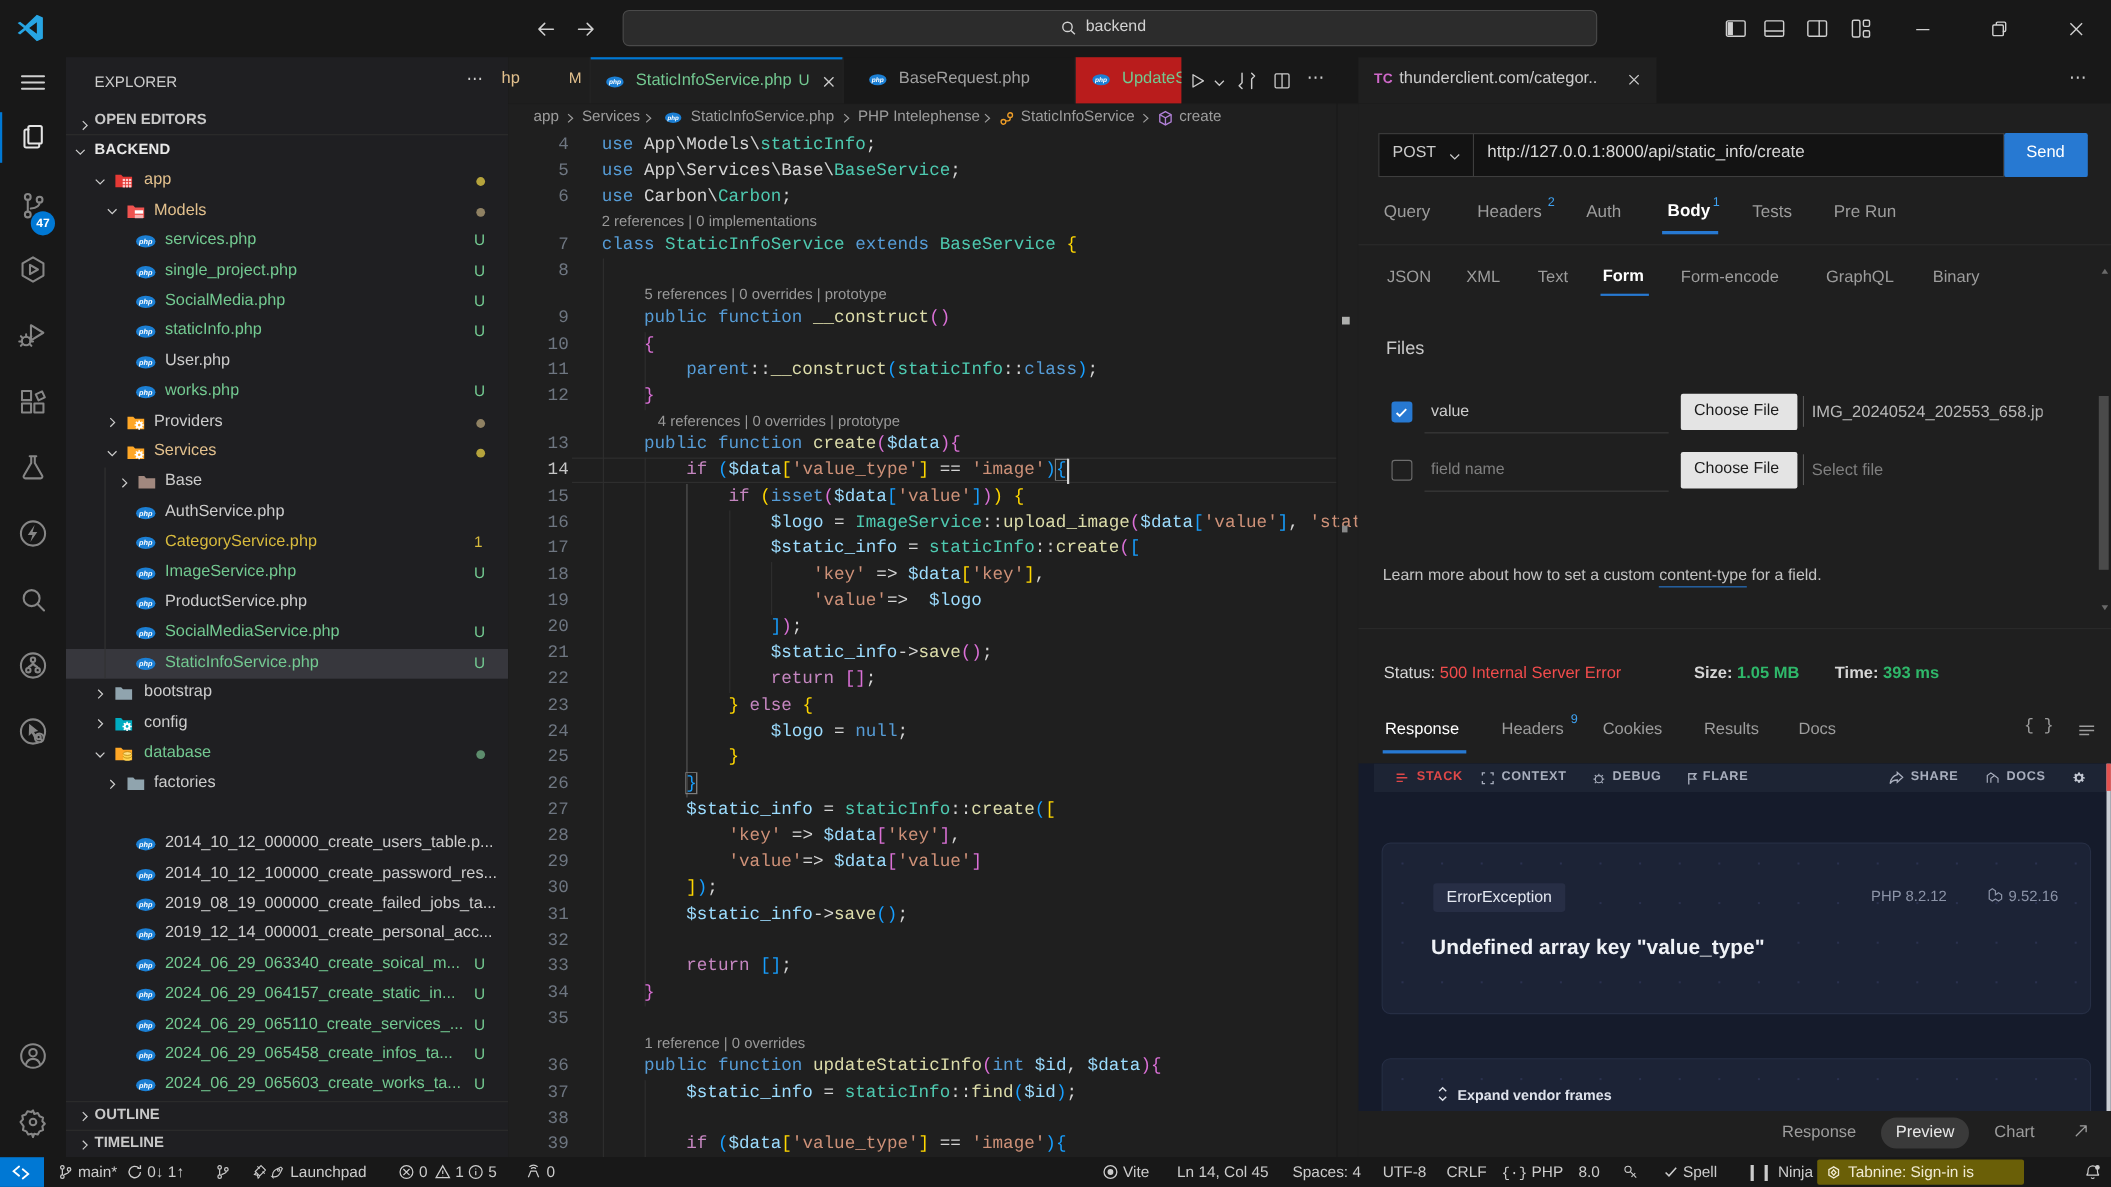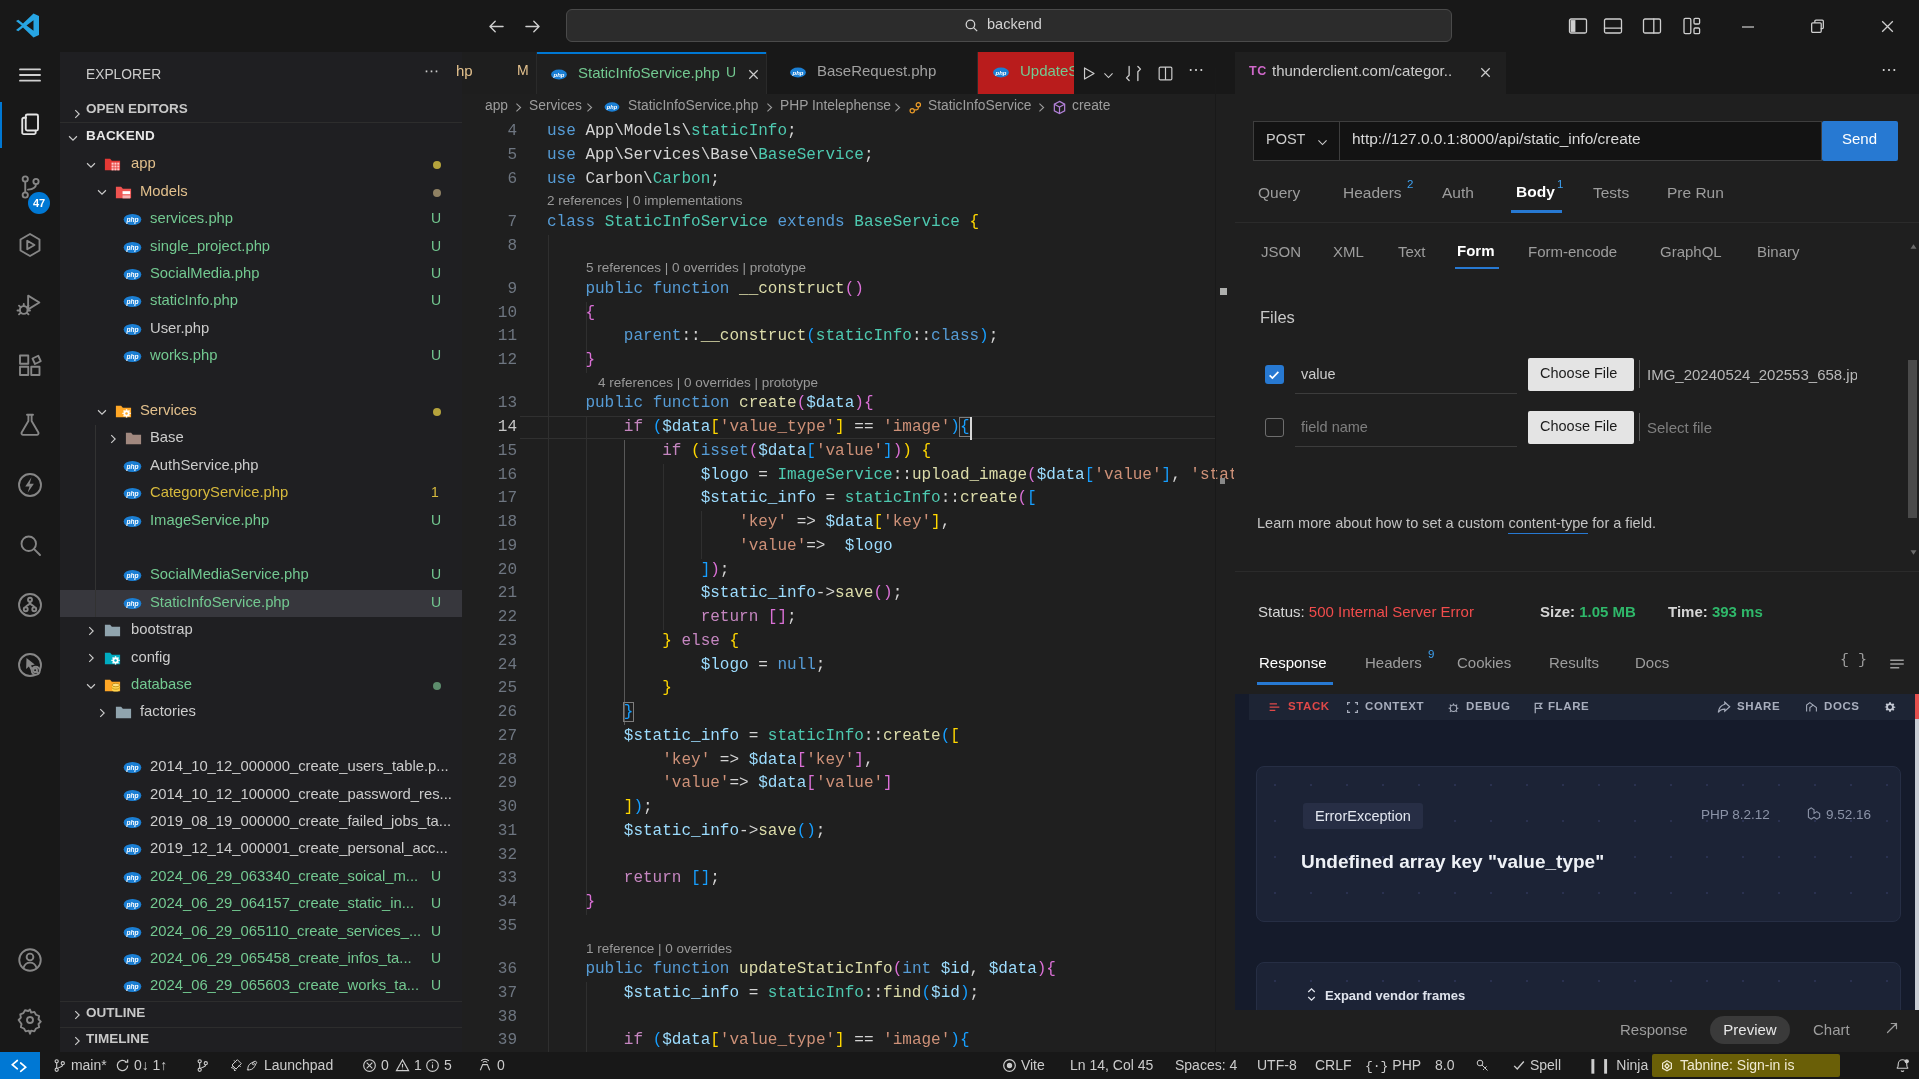--- a/index.html
+++ b/index.html
@@ -238,39 +238,61 @@
       <span class="tlabel" style="left:90px;color:#cccccc;max-width:305px">User.php</span>
     </div>
 <div class="trow" style="top:291.2px">
       <svg class="ticon" style="left:63px" viewBox="0 0 20 20">
         <ellipse cx="10" cy="10" rx="9.3" ry="5.9" fill="#1b7fd4"></ellipse>
         <text x="10" y="12.4" font-size="7" font-style="italic" font-weight="bold" fill="#fff" text-anchor="middle" font-family="Liberation Sans,sans-serif">php</text>
       </svg>
       <span class="tlabel" style="left:90px;color:#73c991;max-width:275px">works.php</span>
       <span class="tbadge" style="color:#73c991">U</span>
     </div>
-<div class="trow" style="top:346.0px">
+<div class="trow" style="top:318.6px">
       <svg class="tchev" style="left:35px" viewBox="0 0 16 16">
-        <path d="M3.5 6l4.5 4.5L12.5 6" fill="none" stroke="#cccccc" stroke-width="1.3"></path>
+        <path d="M6 3.5l4.5 4.5L6 12.5" fill="none" stroke="#cccccc" stroke-width="1.3"></path>
       </svg>
       <svg class="ticon" style="left:54px" viewBox="0 0 20 20">
         <path d="M2 4h5.5l1.8 2H18v10H2z" fill="#ffa726"></path>
         <circle cx="13.2" cy="12" r="3.2" fill="#fff"></circle>
         <circle cx="13.2" cy="12" r="1.3" fill="#ffa726"></circle>
         <g stroke="#fff" stroke-width="1.5">
           <line x1="16.1" y1="12.0" x2="17.6" y2="12.0"></line>
           <line x1="10.3" y1="12.0" x2="8.8" y2="12.0"></line>
           <line x1="13.2" y1="14.9" x2="13.2" y2="16.4"></line>
           <line x1="13.2" y1="9.1" x2="13.2" y2="7.6"></line>
           <line x1="15.3" y1="14.1" x2="16.3" y2="15.1"></line>
           <line x1="11.1" y1="14.1" x2="10.1" y2="15.1"></line>
           <line x1="15.3" y1="9.9" x2="16.3" y2="8.9"></line>
           <line x1="11.1" y1="9.9" x2="10.1" y2="8.9"></line>
         </g>
       </svg>
+      <span class="tlabel" style="left:80px;color:#cccccc;max-width:315px">Providers</span>
+      <span class="tdot" style="background:#8f8163"></span>
+    </div>
+<div class="trow" style="top:346.0px">
+      <svg class="tchev" style="left:35px" viewBox="0 0 16 16">
+        <path d="M3.5 6l4.5 4.5L12.5 6" fill="none" stroke="#cccccc" stroke-width="1.3"></path>
+      </svg>
+      <svg class="ticon" style="left:54px" viewBox="0 0 20 20">
+        <path d="M2 4h5.5l1.8 2H18v10H2z" fill="#ffa726"></path>
+        <circle cx="13.2" cy="12" r="3.2" fill="#fff"></circle>
+        <circle cx="13.2" cy="12" r="1.3" fill="#ffa726"></circle>
+        <g stroke="#fff" stroke-width="1.5">
+          <line x1="16.1" y1="12.0" x2="17.6" y2="12.0"></line>
+          <line x1="10.3" y1="12.0" x2="8.8" y2="12.0"></line>
+          <line x1="13.2" y1="14.9" x2="13.2" y2="16.4"></line>
+          <line x1="13.2" y1="9.1" x2="13.2" y2="7.6"></line>
+          <line x1="15.3" y1="14.1" x2="16.3" y2="15.1"></line>
+          <line x1="11.1" y1="14.1" x2="10.1" y2="15.1"></line>
+          <line x1="15.3" y1="9.9" x2="16.3" y2="8.9"></line>
+          <line x1="11.1" y1="9.9" x2="10.1" y2="8.9"></line>
+        </g>
+      </svg>
       <span class="tlabel" style="left:80px;color:#e2c08d;max-width:315px">Services</span>
       <span class="tdot" style="background:#b5a33c"></span>
     </div>
 <div class="trow" style="top:373.4px">
       <svg class="tchev" style="left:46px" viewBox="0 0 16 16">
         <path d="M6 3.5l4.5 4.5L6 12.5" fill="none" stroke="#cccccc" stroke-width="1.3"></path>
       </svg>
       <svg class="ticon" style="left:64px" viewBox="0 0 20 20">
         <path d="M2 4h5.5l1.8 2H18v10H2z" fill="#a1887f"></path>
       </svg>
@@ -291,20 +313,27 @@
       <span class="tlabel" style="left:90px;color:#d7ba3d;max-width:275px">CategoryService.php</span>
       <span class="tbadge" style="color:#d7ba3d">1</span>
     </div>
 <div class="trow" style="top:455.6px">
       <svg class="ticon" style="left:63px" viewBox="0 0 20 20">
         <ellipse cx="10" cy="10" rx="9.3" ry="5.9" fill="#1b7fd4"></ellipse>
         <text x="10" y="12.4" font-size="7" font-style="italic" font-weight="bold" fill="#fff" text-anchor="middle" font-family="Liberation Sans,sans-serif">php</text>
       </svg>
       <span class="tlabel" style="left:90px;color:#73c991;max-width:275px">ImageService.php</span>
       <span class="tbadge" style="color:#73c991">U</span>
+    </div>
+<div class="trow" style="top:483.0px">
+      <svg class="ticon" style="left:63px" viewBox="0 0 20 20">
+        <ellipse cx="10" cy="10" rx="9.3" ry="5.9" fill="#1b7fd4"></ellipse>
+        <text x="10" y="12.4" font-size="7" font-style="italic" font-weight="bold" fill="#fff" text-anchor="middle" font-family="Liberation Sans,sans-serif">php</text>
+      </svg>
+      <span class="tlabel" style="left:90px;color:#cccccc;max-width:305px">ProductService.php</span>
     </div>
 <div class="trow" style="top:510.4px">
       <svg class="ticon" style="left:63px" viewBox="0 0 20 20">
         <ellipse cx="10" cy="10" rx="9.3" ry="5.9" fill="#1b7fd4"></ellipse>
         <text x="10" y="12.4" font-size="7" font-style="italic" font-weight="bold" fill="#fff" text-anchor="middle" font-family="Liberation Sans,sans-serif">php</text>
       </svg>
       <span class="tlabel" style="left:90px;color:#73c991;max-width:275px">SocialMediaService.php</span>
       <span class="tbadge" style="color:#73c991">U</span>
     </div>
 <div class="trow sel" style="top:537.8px">

